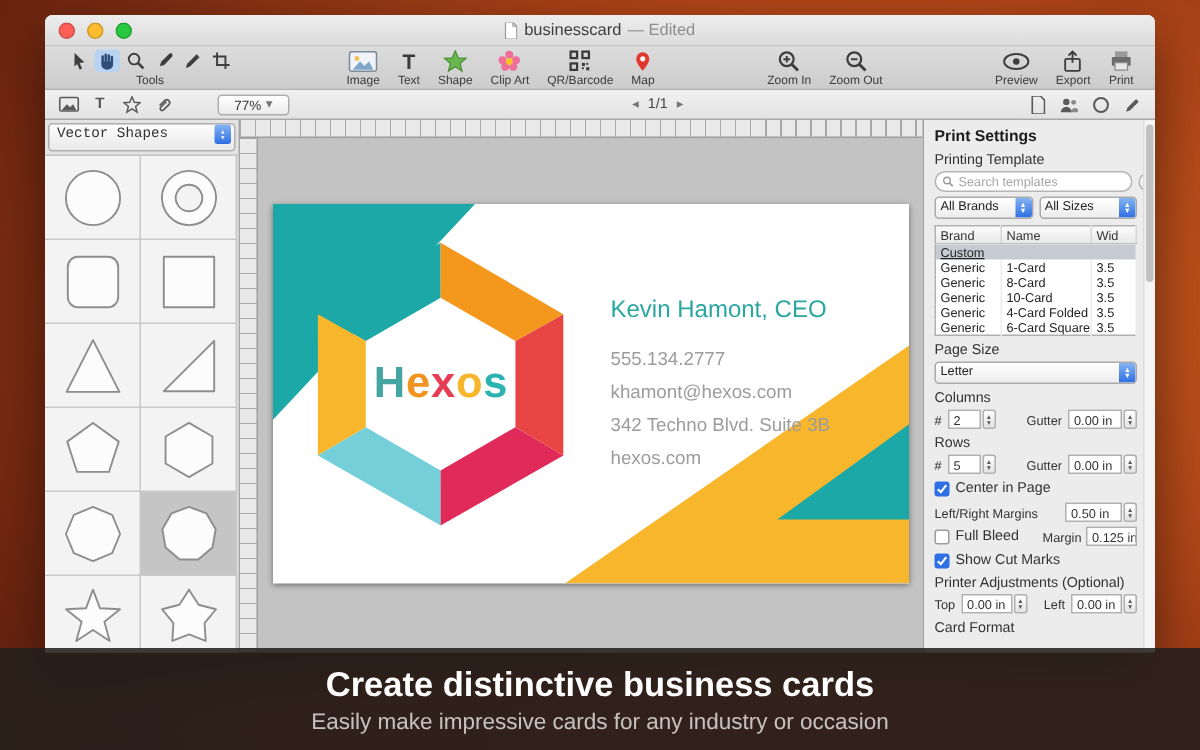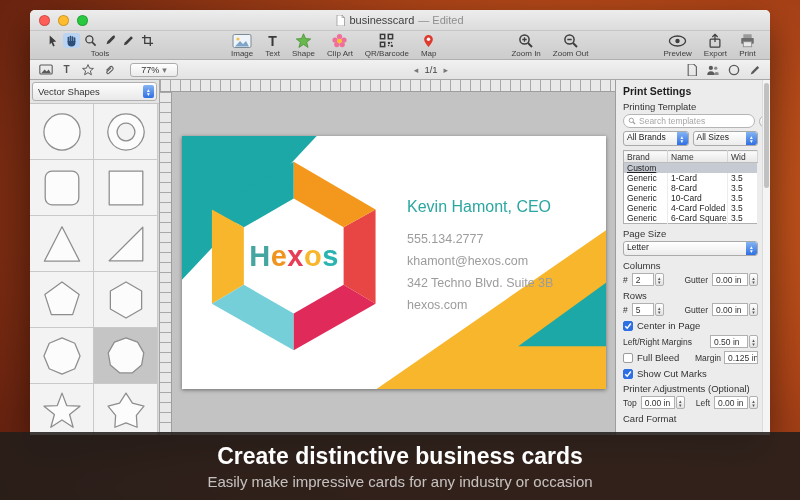--- a/index.html
+++ b/index.html
@@ -18,28 +18,28 @@
   .tb-item{display:flex;flex-direction:column;align-items:center;margin:0 6px;}
   .tb-icon{height:17px;display:flex;align-items:center;justify-content:center;}
   .tb-label{font-size:8px;color:#3c3c3c;line-height:9px;white-space:nowrap;}
   .tools-icons{display:flex;gap:2px;height:17px;align-items:center;}
   .tool-btn{width:17px;height:15px;display:flex;align-items:center;justify-content:center;border-radius:3px;}
   .tool-btn.selected{background:#b9d3f2;}
   .spacer{flex:1;}
 
   .toolbar2{height:20px;background:linear-gradient(#f1f1f1,#e3e3e3);border-bottom:1px solid #a8a8a8;display:flex;align-items:center;padding:0 8px;gap:6px;}
   .t2-icon{width:15px;height:14px;display:flex;align-items:center;justify-content:center;color:#555;font-size:10px;font-weight:bold;}
-  .zoom-select{margin-left:8px;width:48px;height:14px;border:1px solid #adadad;border-radius:3px;background:linear-gradient(#ffffff,#ebebeb);font-size:9px;color:#333;display:flex;align-items:center;justify-content:center;gap:3px;}
+  .zoom-select{margin-left:23px;width:48px;height:14px;border:1px solid #adadad;border-radius:3px;background:linear-gradient(#ffffff,#ebebeb);font-size:9px;color:#333;display:flex;align-items:center;justify-content:center;gap:3px;}
   .pg-btn{color:#777;font-size:9px;}
   .pg{font-size:9.5px;color:#444;}
 
   
   .main{display:flex;height:355px;}
   .shapes-panel{width:130px;background:#e4e4e4;border-right:1px solid #a5a5a5;display:flex;flex-direction:column;}
-  .shapes-header{height:19px;margin:2px;border:1px solid #b0b0b0;border-radius:3px;background:linear-gradient(#fdfdfd,#e9e9e9);display:flex;align-items:center;font-size:9.5px;color:#333;padding:0 2px 0 5px;}
+  .shapes-header{height:19px;margin:2px;border:1px solid #b0b0b0;border-radius:3px;background:linear-gradient(#fdfdfd,#e9e9e9);display:flex;font-size:9.5px;color:#333;padding:0 2px 0 5px;font-family:Liberation Mono, monospace;}
   .pop-arrows{width:11px;height:13px;border-radius:2px;background:linear-gradient(#85b4f2,var(--accent,#2e6fe4));color:#fff;display:flex;flex-direction:column;align-items:center;justify-content:center;line-height:4px;font-size:5.5px;margin-left:auto;}
   .shapes-grid{flex:1;display:flex;flex-wrap:wrap;align-content:flex-start;overflow:hidden;background:#d9d9d9;border-top:1px solid #c5c5c5;}
   .shape-cell{width:64px;height:56px;background:#f3f3f3;border-right:1px solid #c9c9c9;border-bottom:1px solid #c9c9c9;display:flex;align-items:center;justify-content:center;}
   .shape-cell.selected{background:#c5c5c5;}
   .shape-cell svg{width:42px;height:42px;}
   .shape-cell svg *{fill:#fcfcfc;stroke:#8d8d8d;stroke-width:3;stroke-linejoin:round;}
 
   .canvas-wrap{flex:1;display:flex;flex-direction:column;min-width:0;}
   .ruler-h{height:12px;background:#e9e9e9 repeating-linear-gradient(90deg,#a8a8a8 0 1px,transparent 1px 10px);border-bottom:1px solid #9e9e9e;}
   .canvas-body{flex:1;display:flex;}

